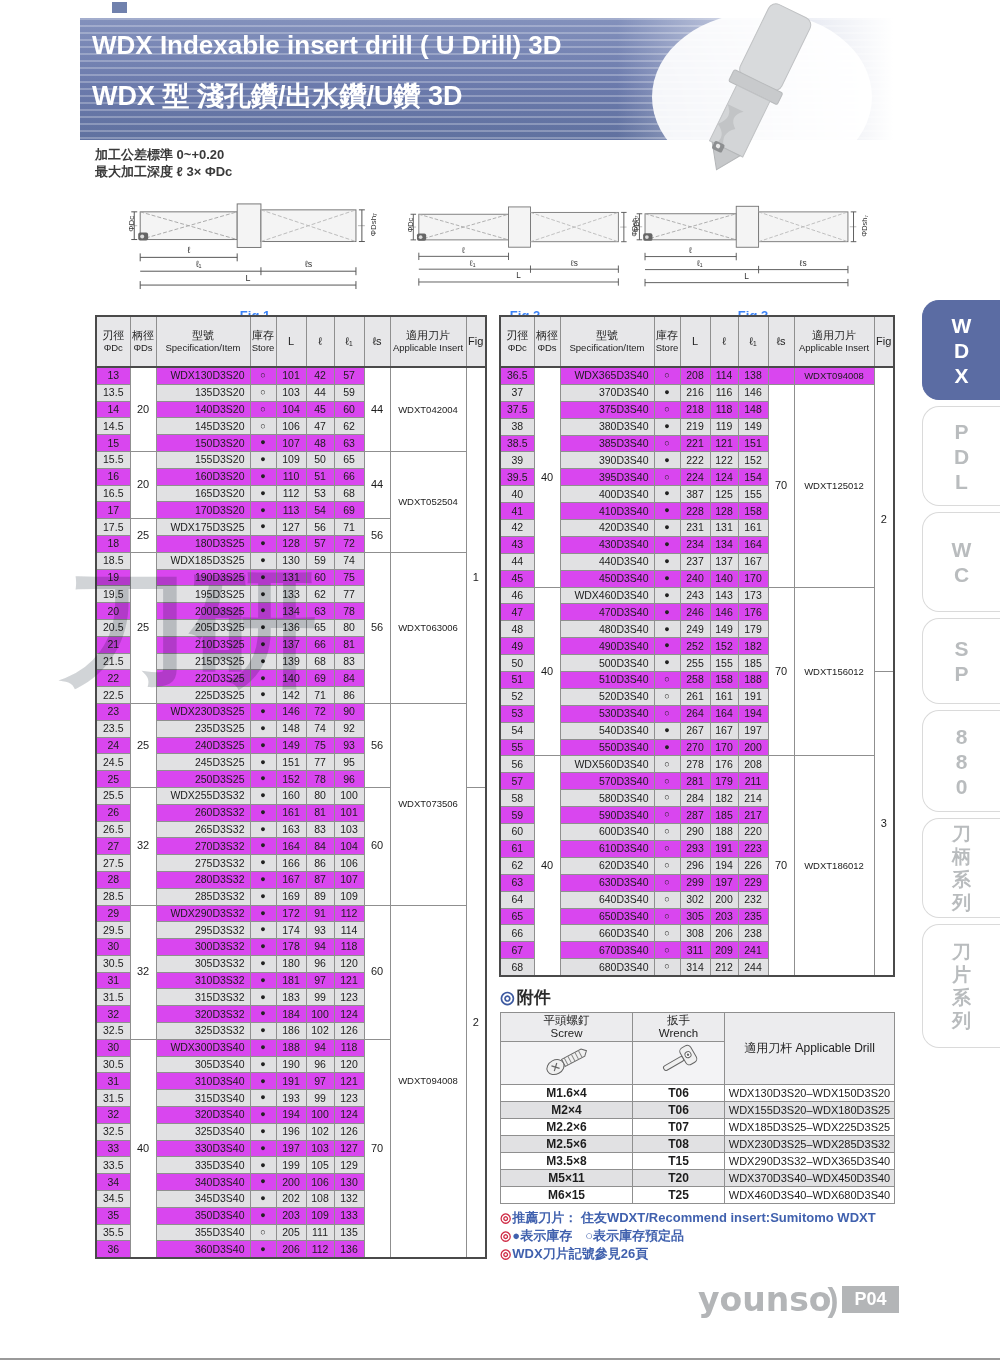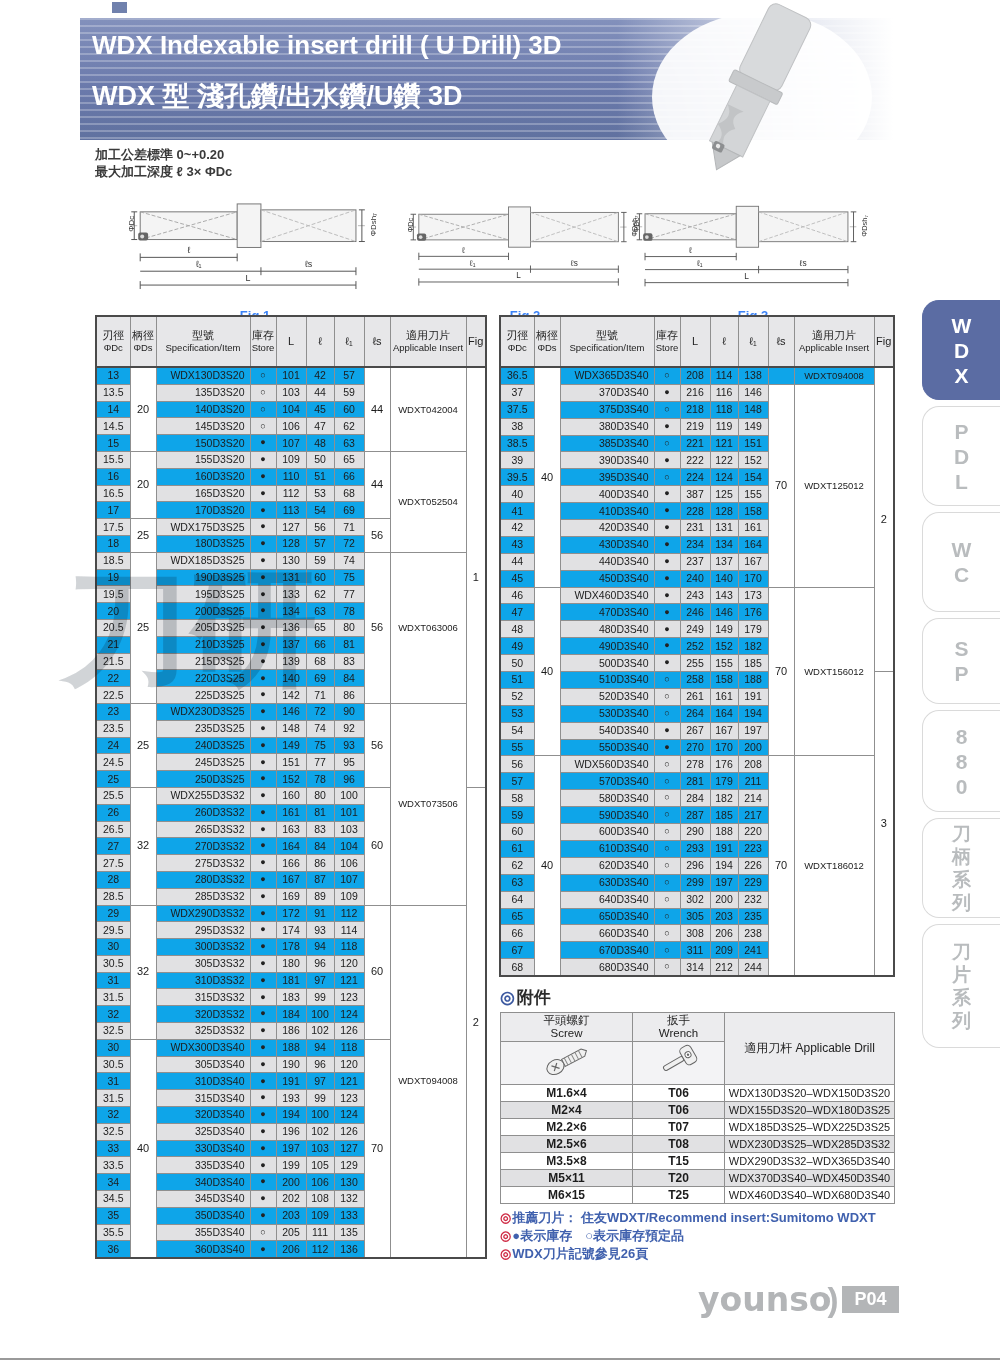--- a/index.html
+++ b/index.html
@@ -22,21 +22,21 @@
   
   #photo{position:absolute;left:612px;top:2px;width:285px;height:205px;z-index:3;}
 
   
   .fig{position:absolute;top:196px;}
   .fig svg{display:block;}
   .fig .cap{text-align:center;font-size:13px;font-weight:bold;color:#3b82f6;margin-top:16px;}
   #fig1{left:126px;width:258px;} #fig2{left:406px;width:238px;} #fig3{left:632px;width:242px;}
 
   
-  .tbl{position:absolute;border-collapse:collapse;table-layout:fixed;background:#0ea5e9;border:2px solid #4a4a4a;padding-left:29px;}
+  .tbl{position:absolute;border-collapse:collapse;table-layout:fixed;background:#d946ef;border:2px solid #4a4a4a;padding-left:29px;}
   #tblL{left:95px;top:315px;width:392px;}
   #tblR{left:499px;top:315px;width:394px;}
   .tbl th,.tbl td{border:1px solid #8f8f8f;padding:0;line-height:1.05;}
   .tbl thead th{background:#e7e7e9;height:49px;font-size:11px;font-weight:normal;
       color:#222;vertical-align:middle;border-bottom:2px solid #4a4a4a;}
   .tbl thead .he{font-size:9.5px;margin-top:1px;}
   .tbl td{height:15.8px;font-size:10.5px;text-align:center;color:#1c1c1c;}
   #tblR td{height:15.9px;}
   .tbl td.sh{background:#e1e1e3;}
   .tbl td.m{background:#fff;font-size:11px;}

